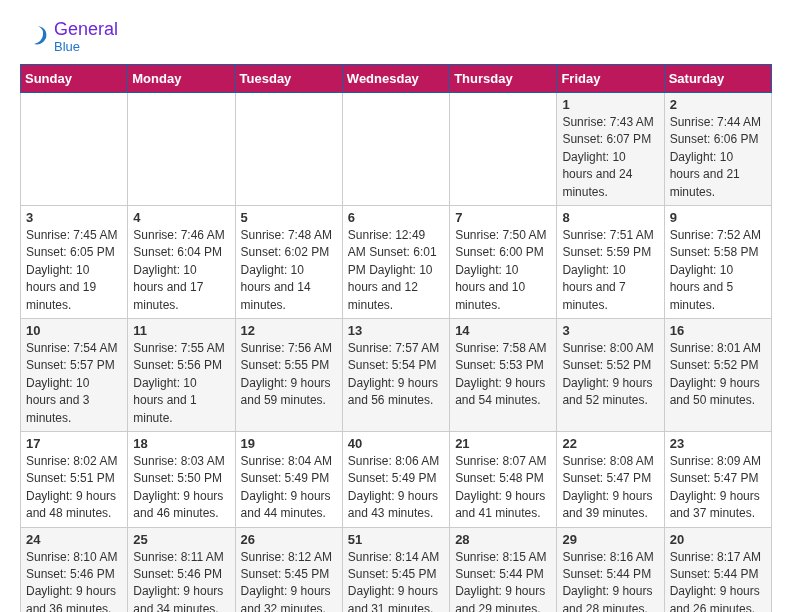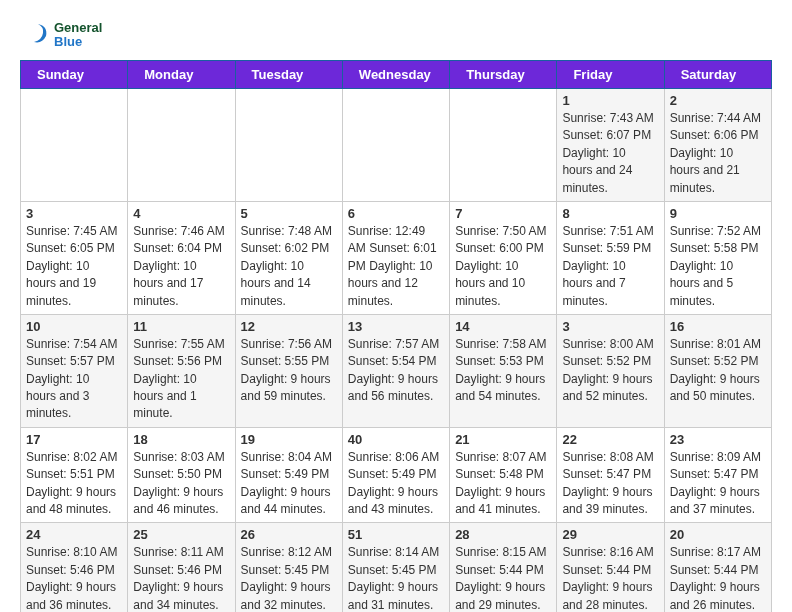--- a/index.html
+++ b/index.html
@@ -32,25 +32,25 @@
     .location-title {
       font-size: 16px;
       color: #555;
     }
     table {
       width: 100%;
       border-collapse: collapse;
       table-layout: fixed;
     }
     thead tr th {
-      background-color: #6d28d9;
+      background-color: #be185d;
       color: #fff;
       font-size: 13px;
       font-weight: bold;
-      padding: 6px 16px;
+      padding: 6px 4px;
       text-align: left;
       border: 1px solid #1a5fa0;
     }
     tbody tr td {
       border: 1px solid #ccc;
       vertical-align: top;
       padding: 4px 5px;
       font-size: 11px;
       color: #333;
       height: 90px;
@@ -78,22 +78,22 @@
   </style>
 </head>
 <body>
 
 <div class="header-area">
   <div class="logo">
   <svg width="30" height="30" viewBox="0 0 30 30">
     <path d="M18 4 Q28 6 26 16 Q22 24 14 22 Q22 20 23 13 Q24 7 18 4Z" fill="#2176c7"></path>
   </svg>
   <div style="line-height:1.1">
-    <div style="font-size:13px;font-weight:bold;color:#14532d">General</div>
-    <div style="font-size:13px;font-weight:bold;color:#2176c7">Blue</div>
+    <div style="font-size:18px;font-weight:normal;color:#6d28d9">General</div>
+    <div style="font-size:13px;font-weight:normal;color:#2176c7">Blue</div>
   </div>
 </div>
   <div class="title-area">
     <div class="month-title"></div>
     <div class="location-title"></div>
   </div>
 </div>
 
 <table>
   <thead>

